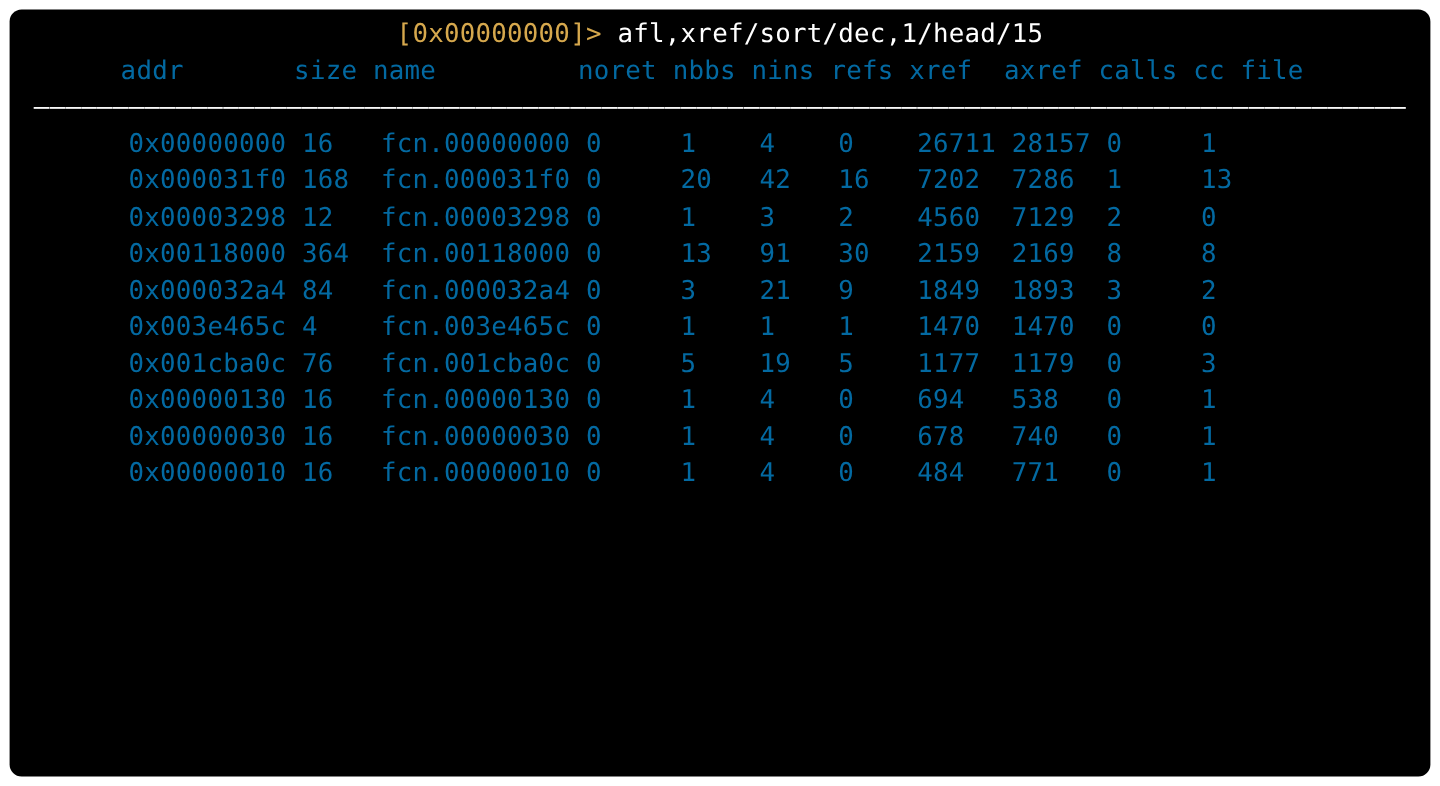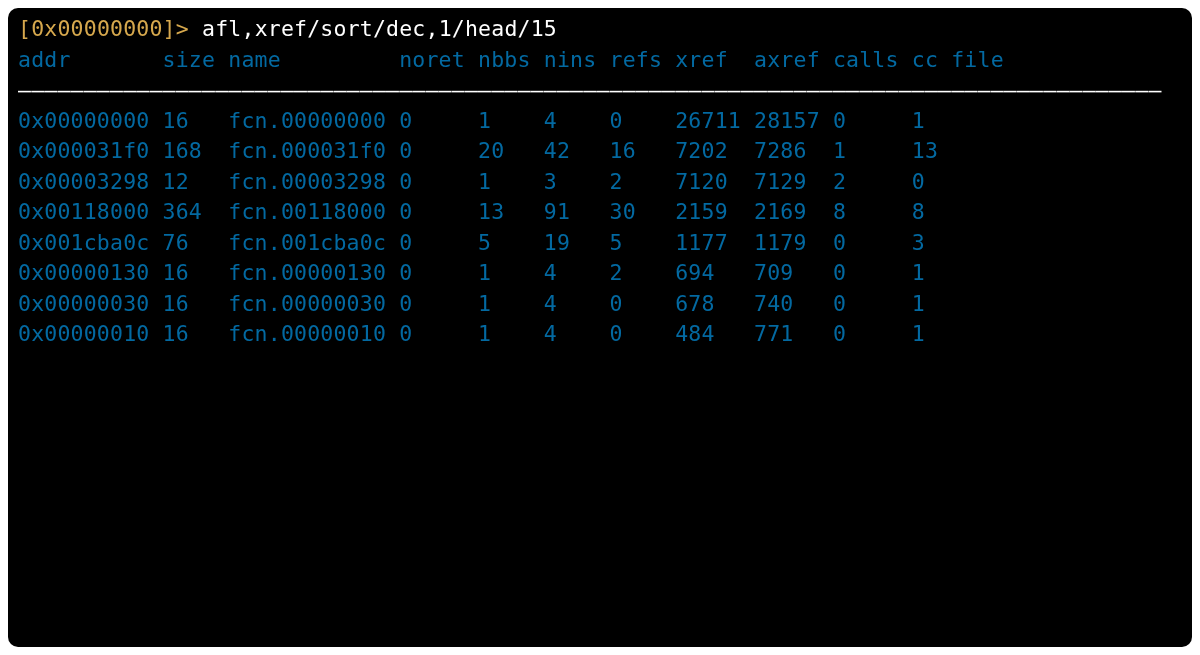--- a/index.html
+++ b/index.html
@@ -11,40 +11,43 @@
   .term {
     width: 1184px;
     height: 639px;
     background: #000;
     color: #fff;
     border-radius: 10px;
     padding: 6px 10px 10px 10px;
     font-size: 21.5px;
     line-height: 1.42;
     letter-spacing: 0.2px;
+    text-align: center;
   }
   .prompt-line { white-space: pre; }
   .br { color: #d6a84d; } 
   .addr-prompt { color: #d6a84d; }
   .gt { color: #d6a84d; }
   .cmd { color: #fff; }
   .header-line { white-space: pre; color: #0369a1; }
   .sep { white-space: pre; color: #fff; }
   .row { white-space: pre; color: #0369a1; }
 </style>
 </head>
 <body>
 
 <div class="term">
   <div class="prompt-line"><span class="br">[</span><span class="addr-prompt">0x00000000</span><span class="br">]</span><span class="gt">&gt;</span><span class="cmd"> afl,xref/sort/dec,1/head/15</span></div>
   <div class="header-line" id="hdr">addr       size name         noret nbbs nins refs xref  axref calls cc file </div>
   <div class="sep" id="sep">―――――――――――――――――――――――――――――――――――――――――――――――――――――――――――――――――――――――――――――――――――――――</div>
   <div id="rows">
       <div class="row">0x00000000 16   fcn.00000000 0     1    4    0    26711 28157 0     1      </div>
       <div class="row">0x000031f0 168  fcn.000031f0 0     20   42   16   7202  7286  1     13     </div>
-      <div class="row">0x00003298 12   fcn.00003298 0     1    3    2    7120  7129  2     0      </div>
+      <div class="row">0x00003298 12   fcn.00003298 0     1    3    2    4560  7129  2     0      </div>
       <div class="row">0x00118000 364  fcn.00118000 0     13   91   30   2159  2169  8     8      </div>
+      <div class="row">0x000032a4 84   fcn.000032a4 0     3    21   9    1849  1893  3     2      </div>
+      <div class="row">0x003e465c 4    fcn.003e465c 0     1    1    1    1470  1470  0     0      </div>
       <div class="row">0x001cba0c 76   fcn.001cba0c 0     5    19   5    1177  1179  0     3      </div>
-      <div class="row">0x00000130 16   fcn.00000130 0     1    4    2    694   709   0     1      </div>
+      <div class="row">0x00000130 16   fcn.00000130 0     1    4    0    694   538   0     1      </div>
       <div class="row">0x00000030 16   fcn.00000030 0     1    4    0    678   740   0     1      </div>
       <div class="row">0x00000010 16   fcn.00000010 0     1    4    0    484   771   0     1      </div>
     </div>
 </div>
 
 </body></html>

